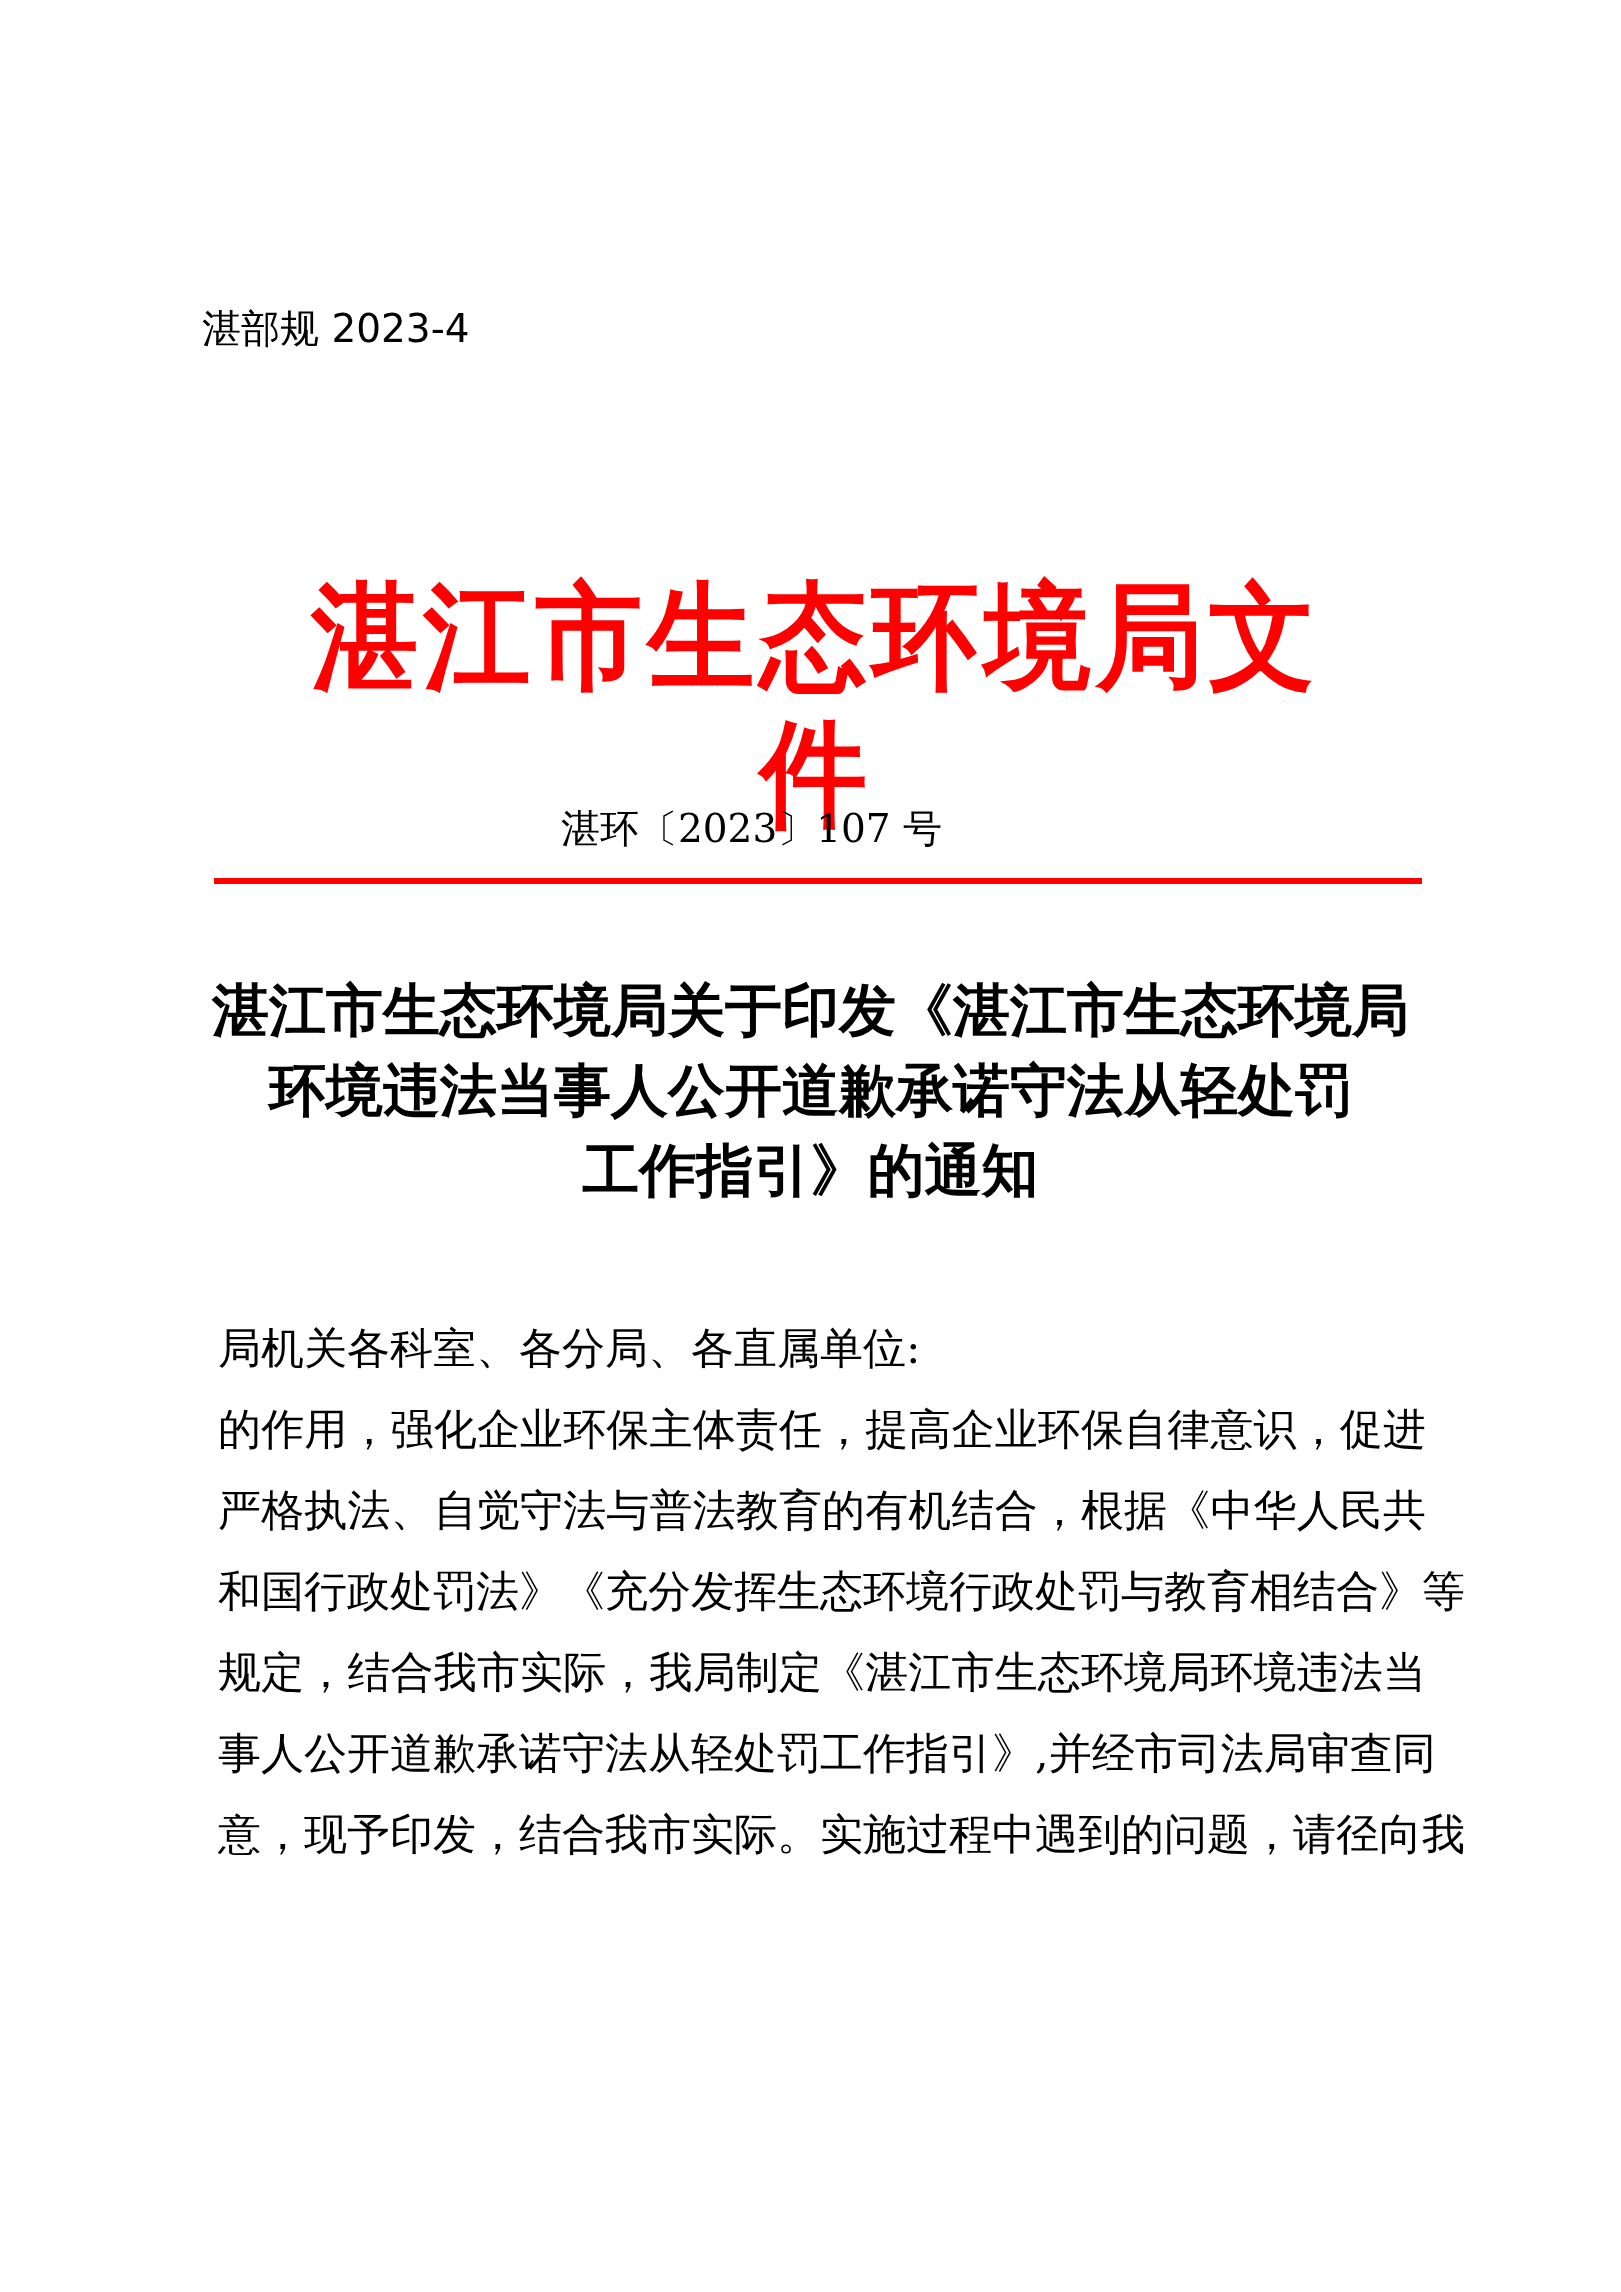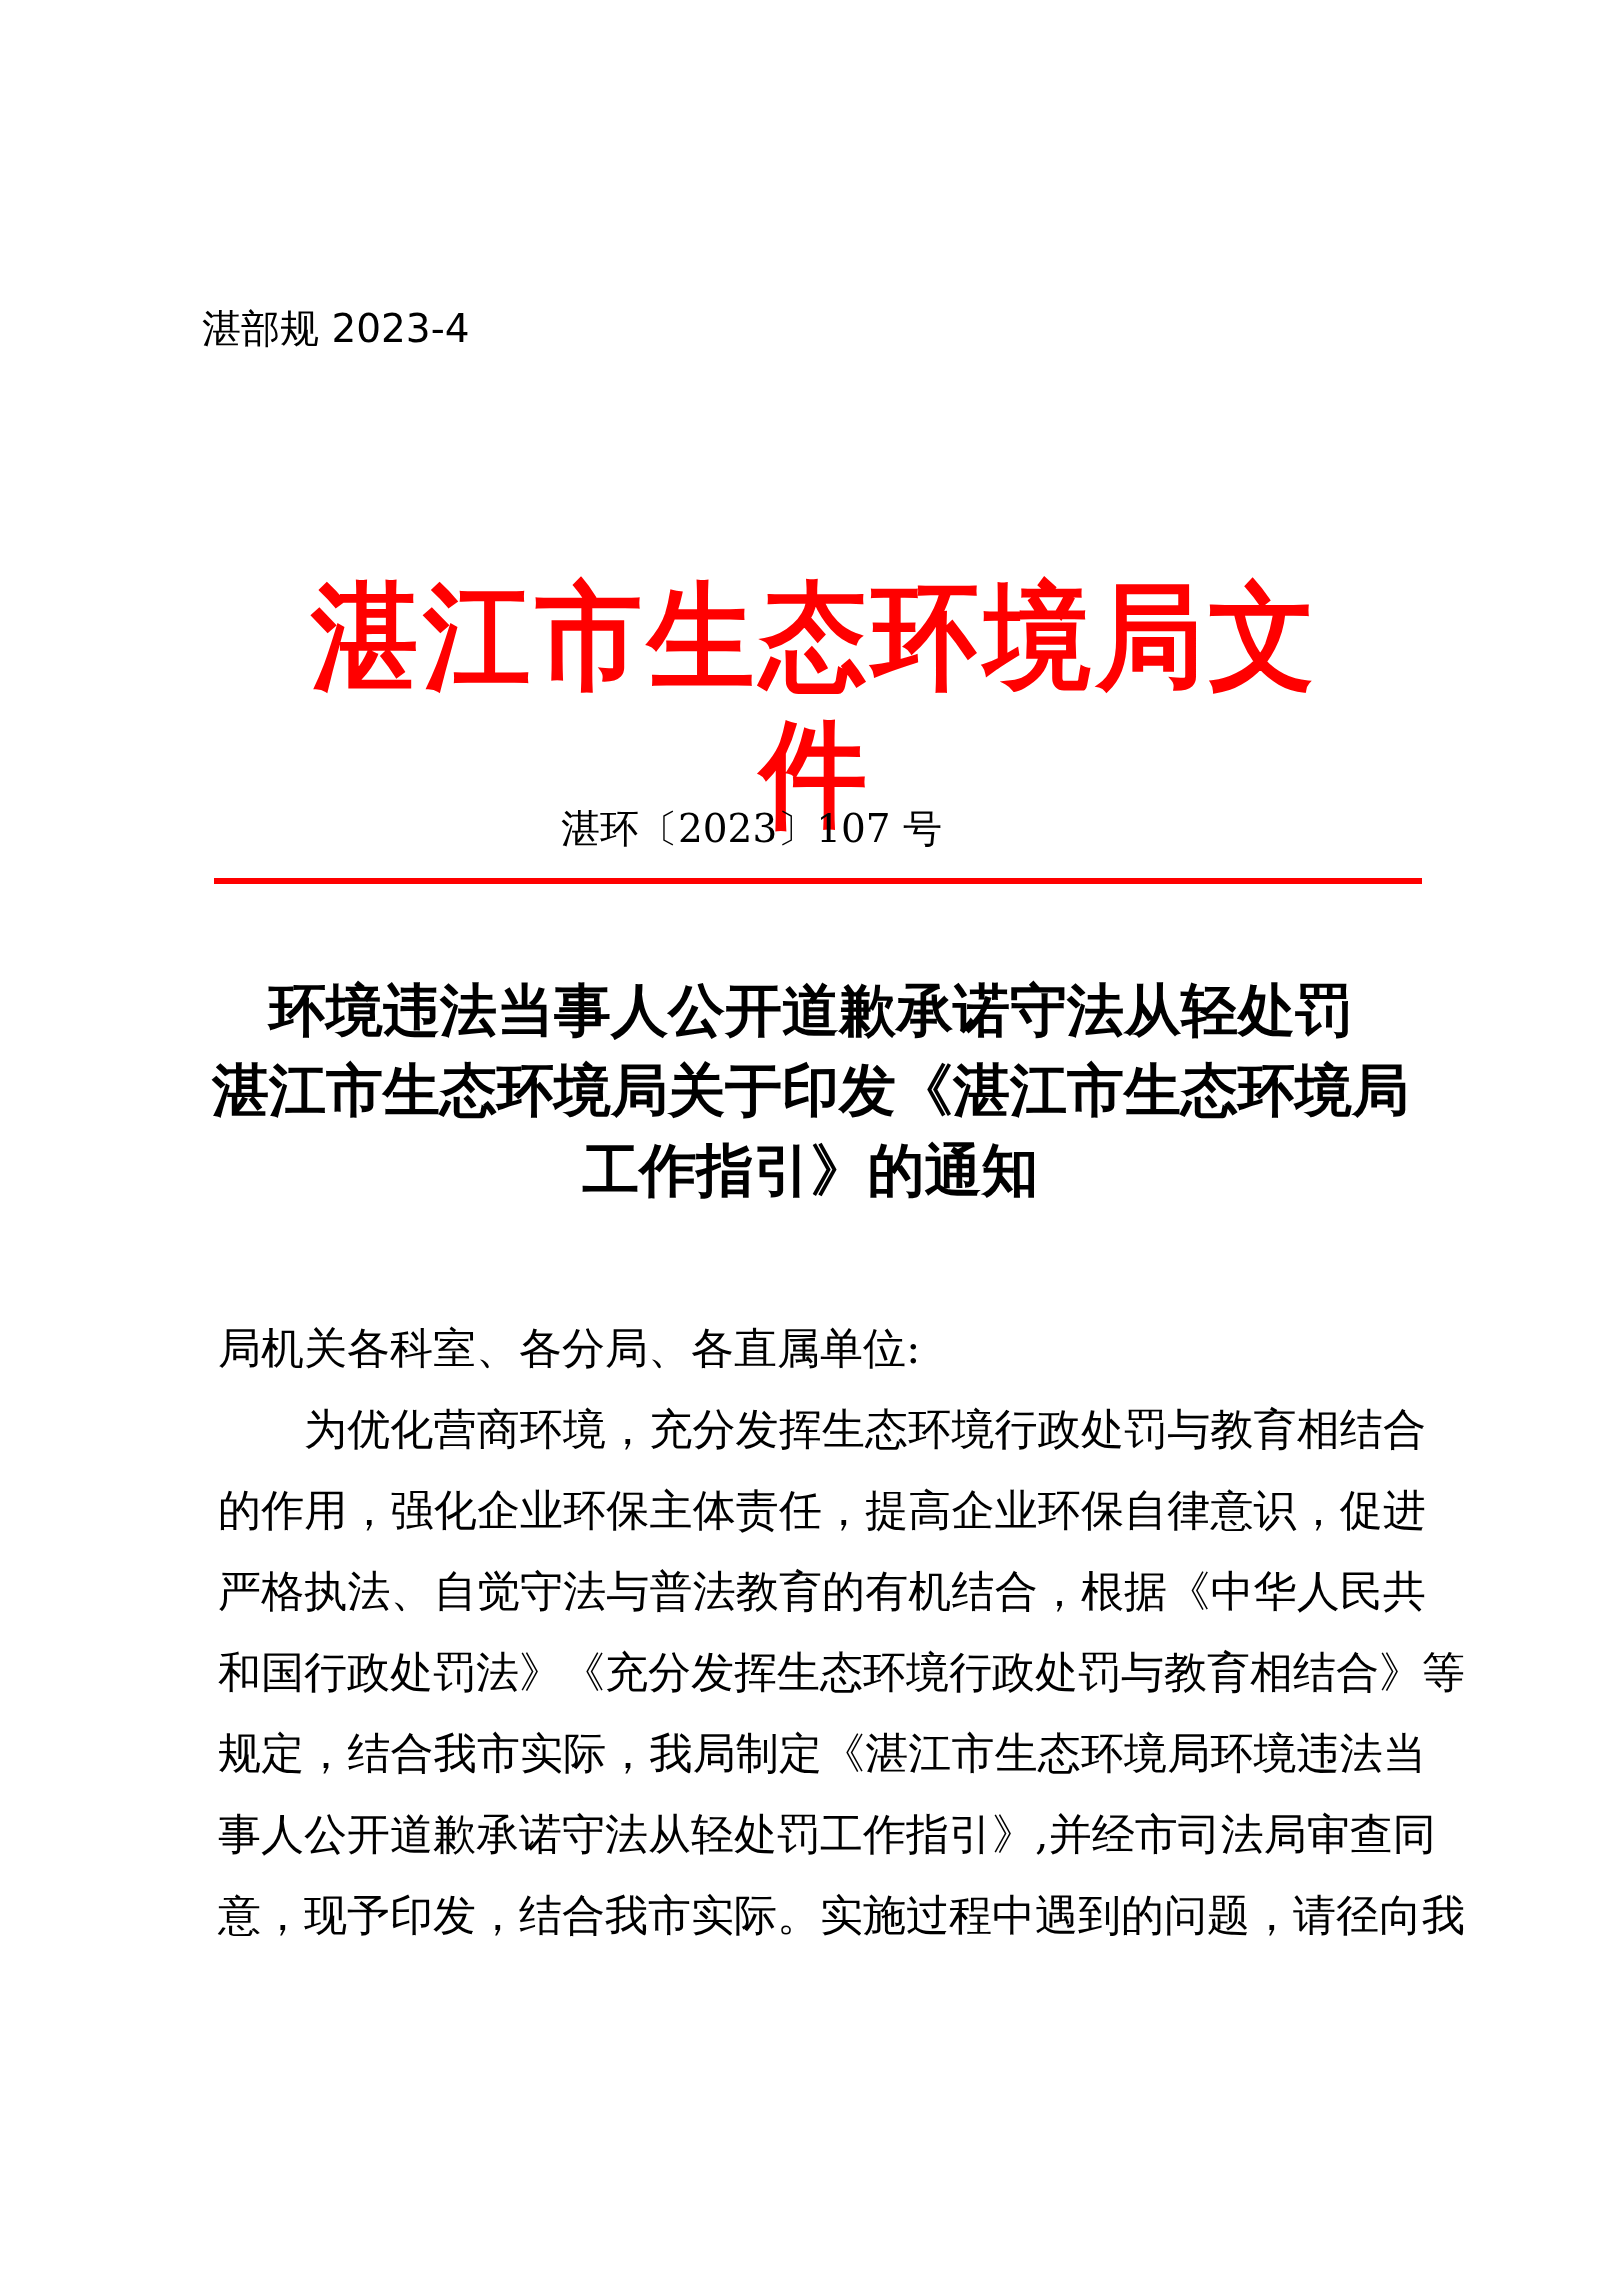--- a/index.html
+++ b/index.html
@@ -25,28 +25,27 @@
 </head>
 <body>
 
 <div>
   <div class="doc-code">湛部规 2023-4</div>
   <div class="issuer">湛江市生态环境局文件</div>
   <div class="doc-number">湛环〔2023〕107 号</div>
   <div class="red-rule"></div>
 
   <div class="title">
+    <div>湛江市生态环境局关于印发《湛江市生态环境局</div>
     <div>环境违法当事人公开道歉承诺守法从轻处罚</div>
-    <div>湛江市生态环境局关于印发《湛江市生态环境局</div>
     <div>工作指引》的通知</div>
   </div>
 
   <div class="body">
     <div class="line salutation">局机关各科室、各分局、各直属单位:</div>
-    <div class="line indent">为优化营商环境，充分发挥生态环境行政处罚与教育相结合</div>
     <div class="line">的作用，强化企业环保主体责任，提高企业环保自律意识，促进</div>
     <div class="line">严格执法、自觉守法与普法教育的有机结合，根据《中华人民共</div>
     <div class="line">和国行政处罚法》《充分发挥生态环境行政处罚与教育相结合》等</div>
     <div class="line">规定，结合我市实际，我局制定《湛江市生态环境局环境违法当</div>
     <div class="line">事人公开道歉承诺守法从轻处罚工作指引》,并经市司法局审查同</div>
     <div class="line">意，现予印发，结合我市实际。实施过程中遇到的问题，请径向我</div>
   </div>
 </div>
 
 

